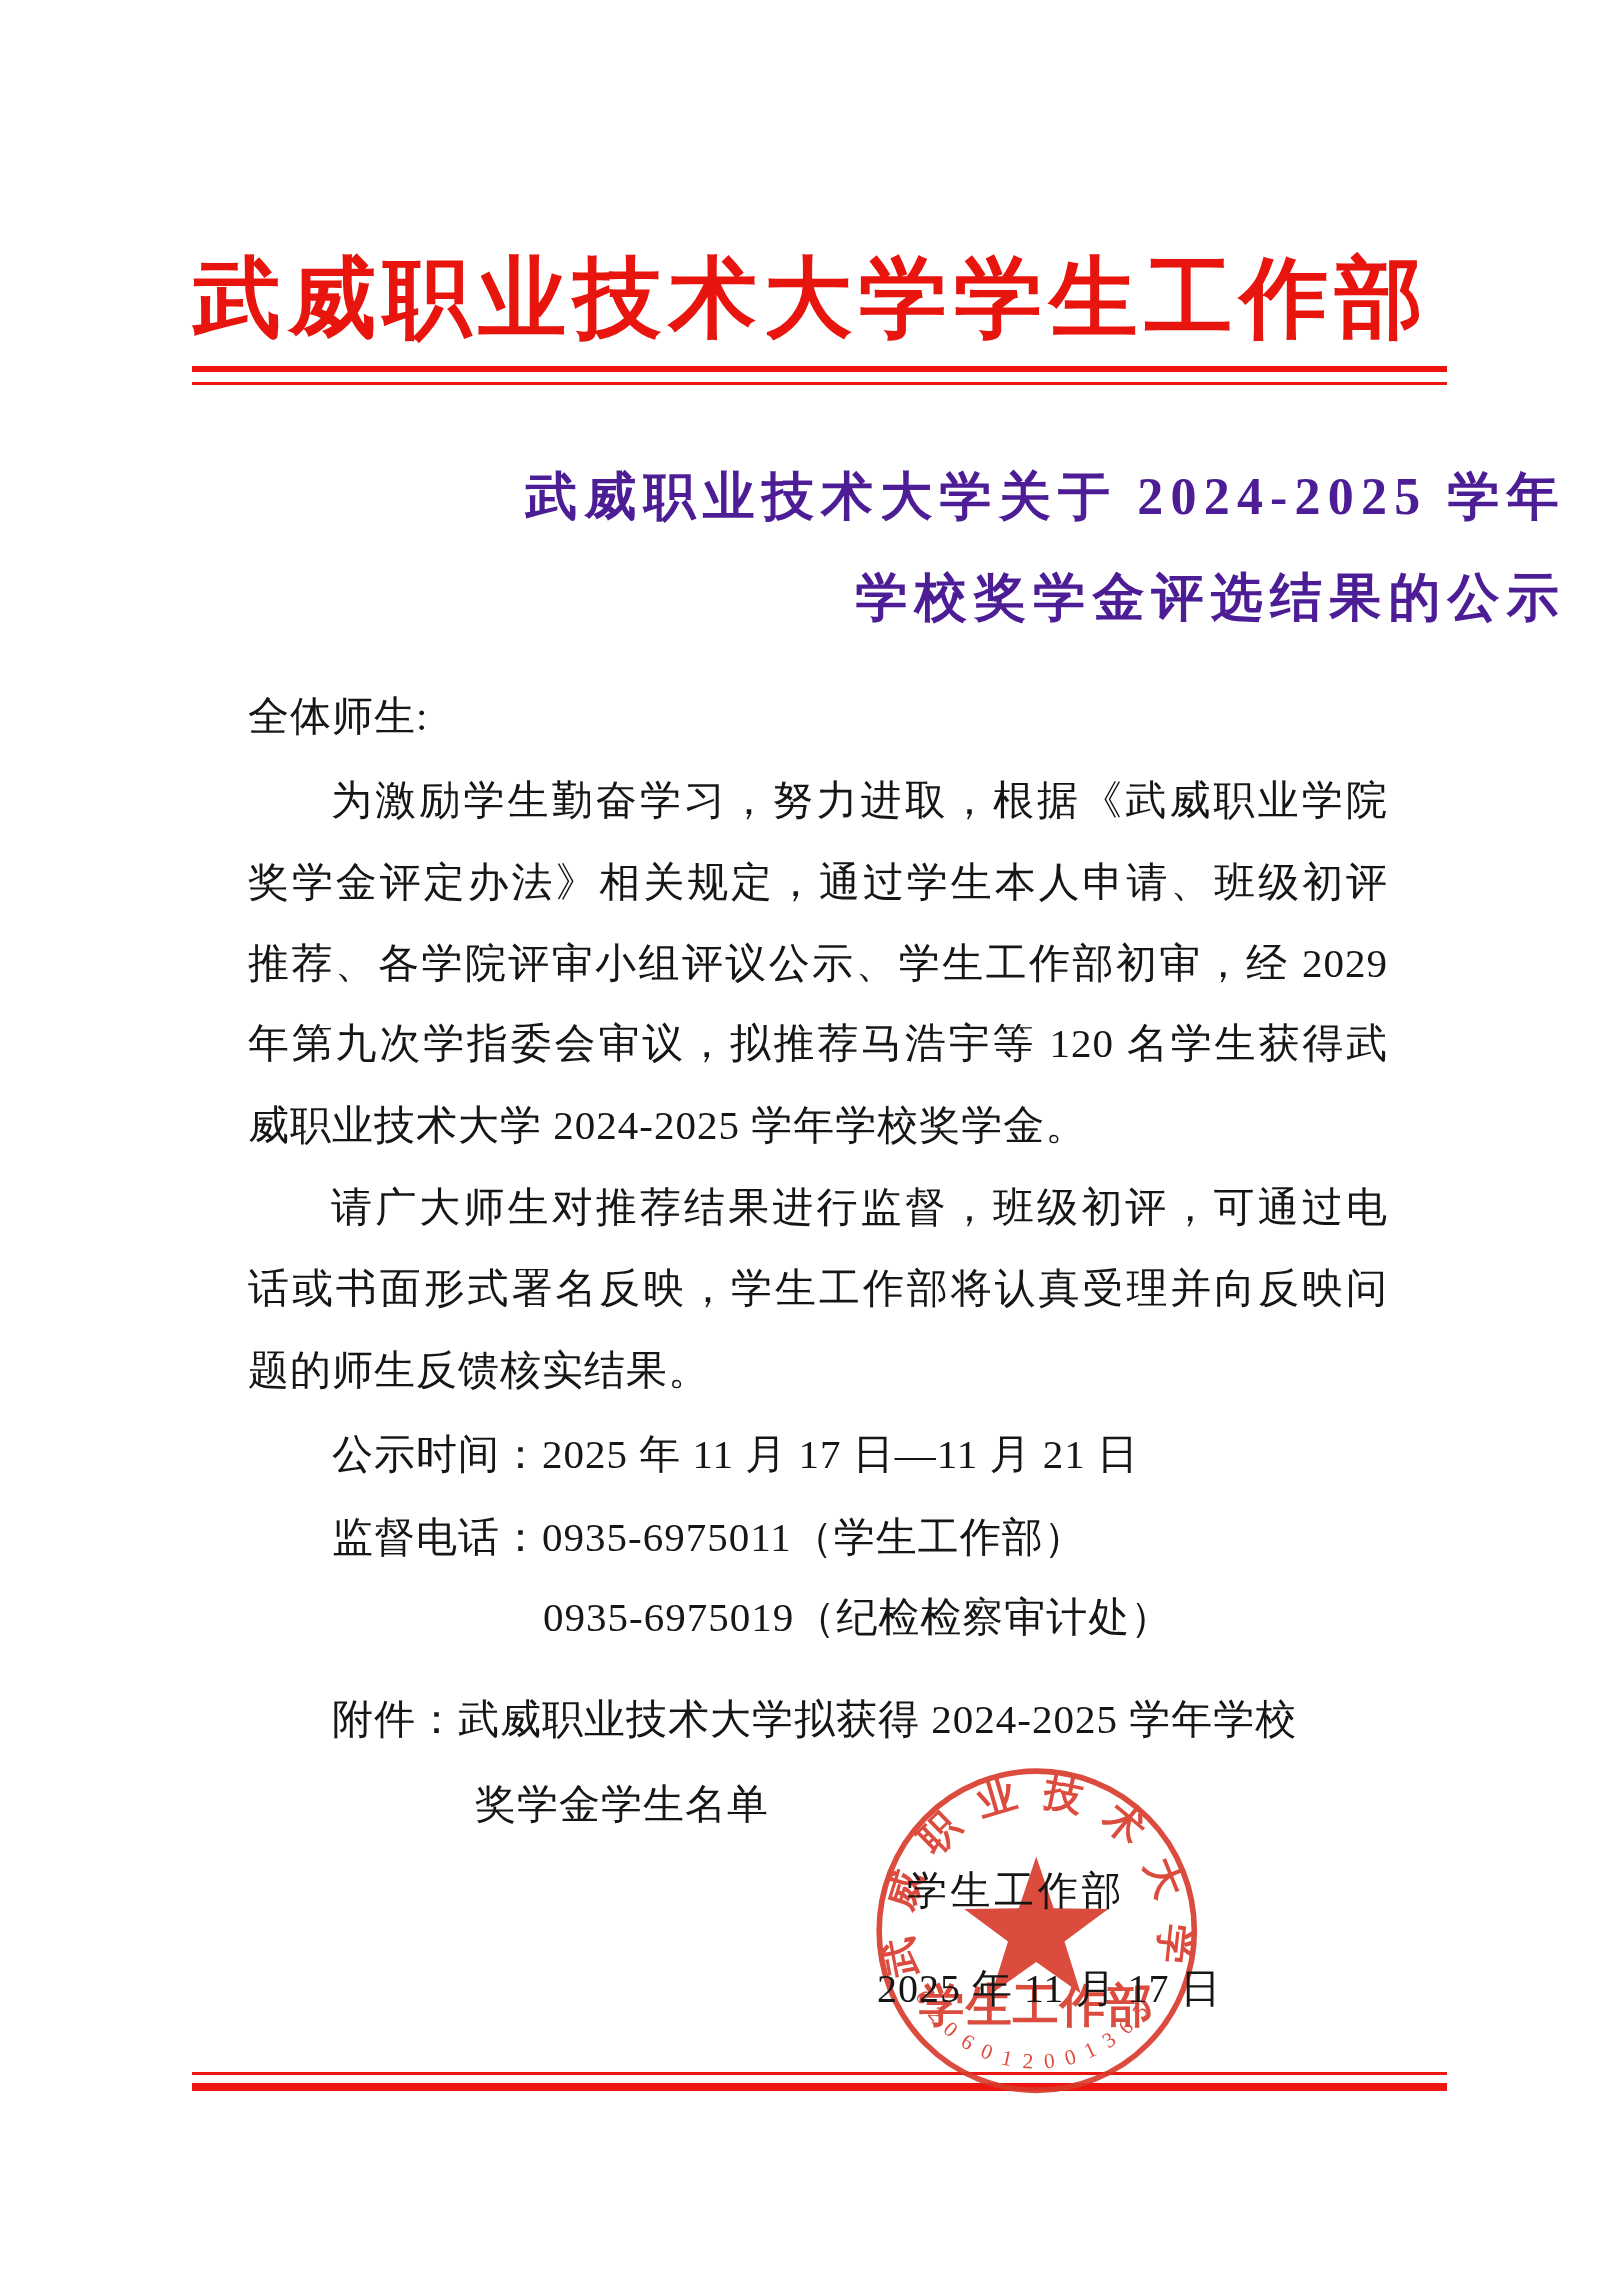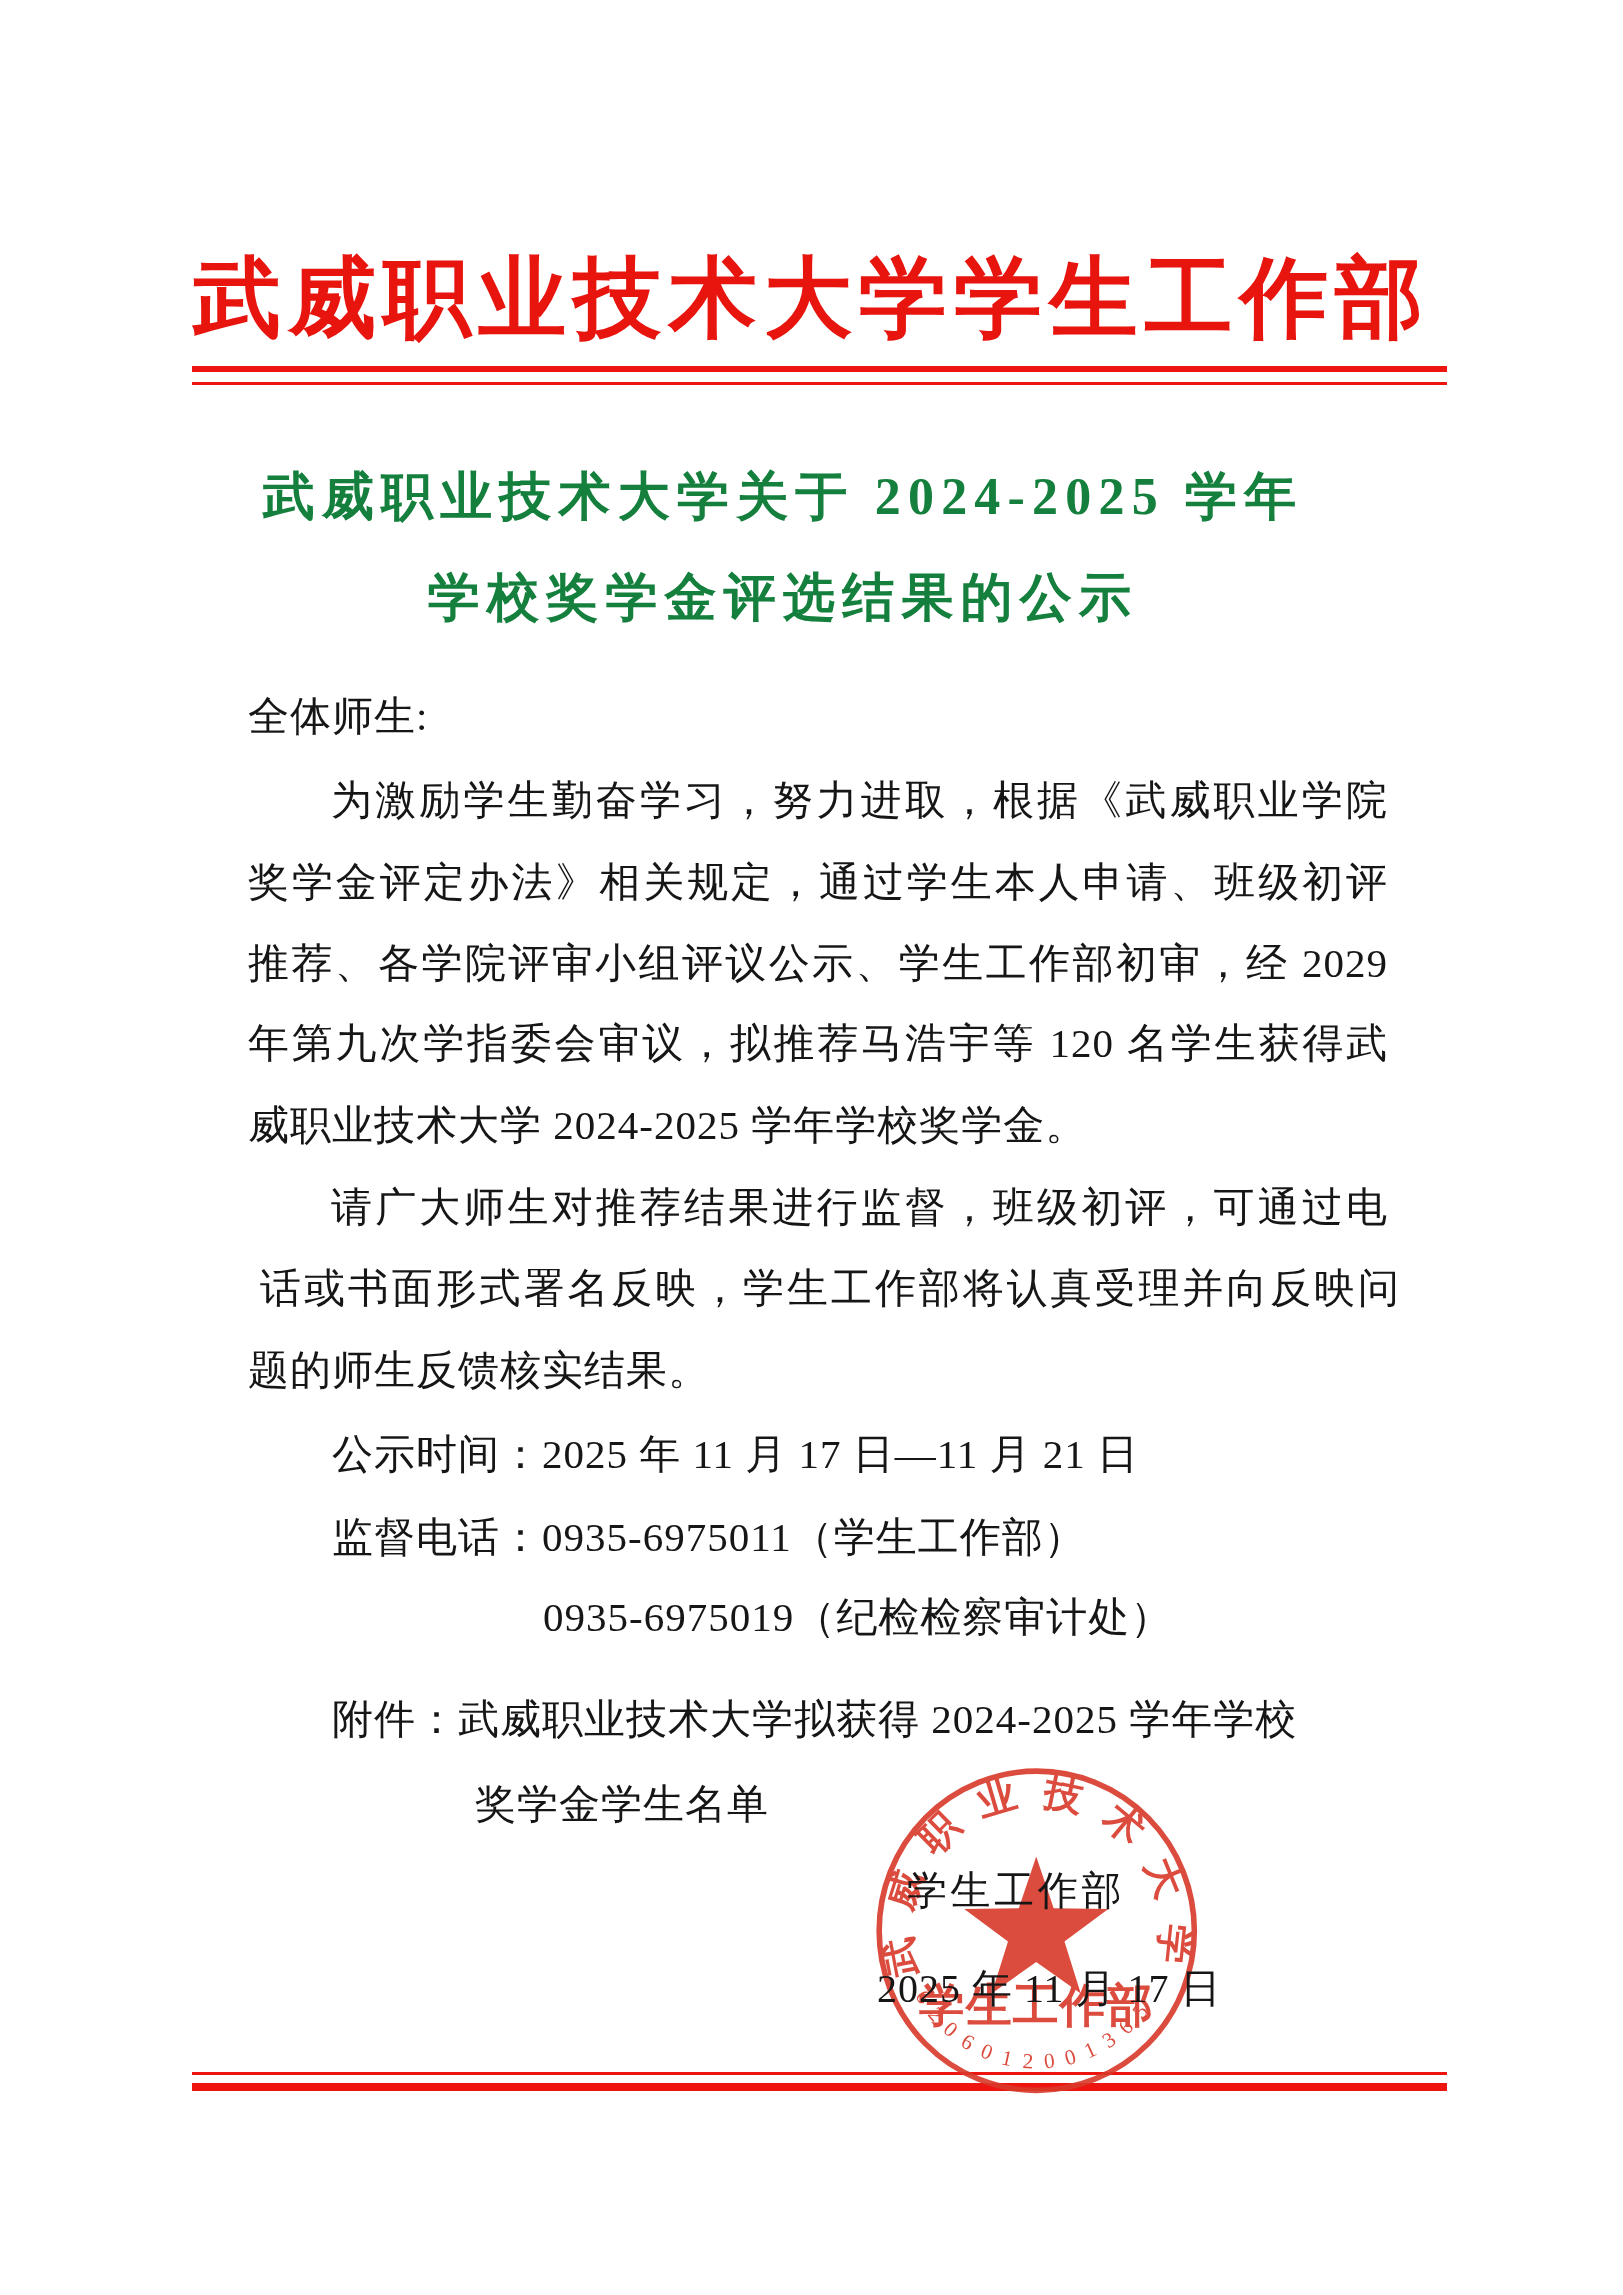--- a/index.html
+++ b/index.html
@@ -30,26 +30,26 @@
   }
   .rule { position: absolute; left: 192px; width: 1255px; background: #ee1410; }
   .rule-top-thick   { top: 366px; height: 6.1px; }
   .rule-top-thin    { top: 382px; height: 3.1px;  }
   .rule-bottom-thin  { top: 2072px; height: 3.1px;  }
   .rule-bottom-thick { top: 2083px; height: 7.7px; }
   
   .doc-title {
     position: absolute; left: 0;
     width: 1566px;
-    text-align: center;
+    text-align: right;
     font-size: 52px;
     font-weight: bold;
     letter-spacing: 7.2px;
     line-height: 1.1;
-    color: #15803d;
+    color: #4c1d95;
     white-space: nowrap;
   }
   .doc-title-1 { top: 468px; }
   .doc-title-2 { top: 569px; }
   
   .bodyline {
     position: absolute;
     left: 248px;
     width: 1140px;
     font-size: 41px;
@@ -63,21 +63,21 @@
     text-align-last: justify;
   }
   .indent { text-indent: 83px; }
   .l-salutation { top: 693px; }
   .l-p1-0 { top: 777px; }
   .l-p1-1 { top: 859px; }
   .l-p1-2 { top: 940px; }
   .l-p1-3 { top: 1020px; }
   .l-p1-4 { top: 1102px; }
   .l-p2-0 { top: 1184px; }
-  .l-p2-1 { top: 1265px; margin-left: 12px; }
+  .l-p2-1 { top: 1265px; }
   .l-p2-2 { top: 1347px; }
   .l-time   { top: 1431px; left: 332px; width: auto; }
   .l-phone1 { top: 1514px; left: 332px; width: auto; }
   .l-phone2 { top: 1594px; left: 543px; width: auto; }
   .l-att1   { top: 1696px; left: 332px; width: auto; }
   .l-att2   { top: 1781px; left: 475px; width: auto; }
   
   .sig-dept {
     position: absolute; top: 1863px; left: 907px;
     font-size: 40px; letter-spacing: 3.6px; white-space: nowrap;

